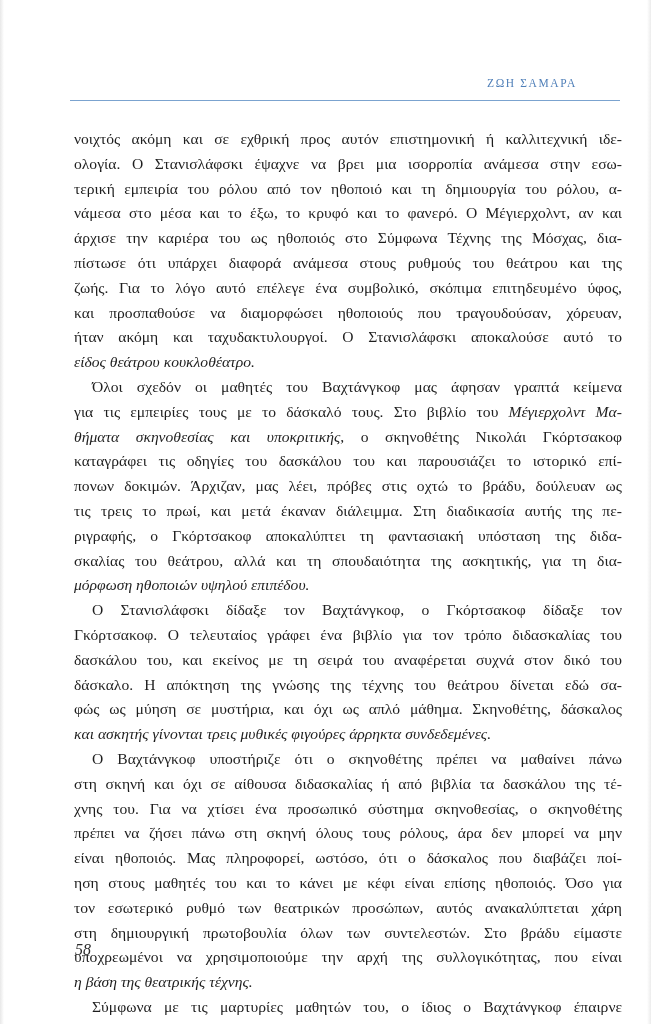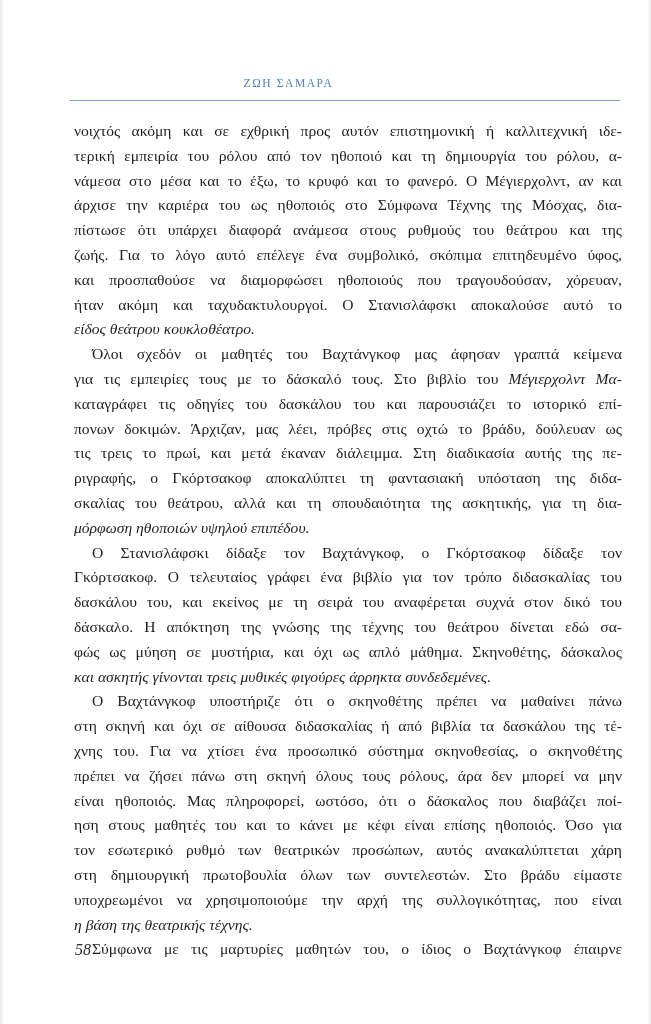--- a/index.html
+++ b/index.html
@@ -25,36 +25,36 @@
     position: absolute;
     right: 0; top: 0; bottom: 0;
     width: 4px;
     background: linear-gradient(to left, #ececec, #ffffff);
   }
   .running-header {
     position: absolute;
     top: 77px;
     left: 0;
     width: 577px;
-    text-align: center;
+    text-align: right;
     font-size: 11.5px;
     letter-spacing: 1.6px;
     color: #4f7fb8;
   }
   .header-rule {
     position: absolute;
     top: 100px;
     left: 70px;
     width: 550px;
     height: 0;
     border-top: 1.2px solid #7ba3cf;
   }
   .text-block {
     position: absolute;
-    top: 119px;
+    top: 127px;
     left: 74px;
     width: 548px;
     font-size: 15.6px;
     line-height: 24.8px;
   }
   .line {
     display: block;
     white-space: nowrap;
     text-align: justify;
     text-align-last: justify;
@@ -83,31 +83,33 @@
 <body>
 
 <div class="page-edge-left"></div>
 <div class="page-edge-right"></div>
 
 <div class="running-header">ΖΩΗ ΣΑΜΑΡΑ</div>
 <div class="header-rule"></div>
 
 <div class="text-block">
   <span class="line">νοιχτός ακόμη και σε εχθρική προς αυτόν επιστημονική ή καλλιτεχνική ιδε-</span>
+  <span class="line">ολογία. Ο Στανισλάφσκι έψαχνε να βρει μια ισορροπία ανάμεσα στην εσω-</span>
   <span class="line">τερική εμπειρία του ρόλου από τον ηθοποιό και τη δημιουργία του ρόλου, α-</span>
   <span class="line">νάμεσα στο μέσα και το έξω, το κρυφό και το φανερό. Ο Μέγιερχολντ, αν και</span>
   <span class="line">άρχισε την καριέρα του ως ηθοποιός στο Σύμφωνα Τέχνης της Μόσχας, δια-</span>
   <span class="line">πίστωσε ότι υπάρχει διαφορά ανάμεσα στους ρυθμούς του θεάτρου και της</span>
   <span class="line">ζωής. Για το λόγο αυτό επέλεγε ένα συμβολικό, σκόπιμα επιτηδευμένο ύφος,</span>
   <span class="line">και προσπαθούσε να διαμορφώσει ηθοποιούς που τραγουδούσαν, χόρευαν,</span>
   <span class="line">ήταν ακόμη και ταχυδακτυλουργοί. Ο Στανισλάφσκι αποκαλούσε αυτό το</span>
   <span class="line last">είδος θεάτρου κουκλοθέατρο.</span>
 
   <span class="line indent">Όλοι σχεδόν οι μαθητές του Βαχτάνγκοφ μας άφησαν γραπτά κείμενα</span>
   <span class="line"><span>για τις εμπειρίες τους με το δάσκαλό τους. Στο βιβλίο του </span><em>Μέγιερχολντ Μα-</em></span>
+  <span class="line"><em>θήματα σκηνοθεσίας και υποκριτικής</em><span>, ο σκηνοθέτης Νικολάι Γκόρτσακοφ</span></span>
   <span class="line">καταγράφει τις οδηγίες του δασκάλου του και παρουσιάζει το ιστορικό επί-</span>
   <span class="line">πονων δοκιμών. Άρχιζαν, μας λέει, πρόβες στις οχτώ το βράδυ, δούλευαν ως</span>
   <span class="line">τις τρεις το πρωί, και μετά έκαναν διάλειμμα. Στη διαδικασία αυτής της πε-</span>
   <span class="line">ριγραφής, ο Γκόρτσακοφ αποκαλύπτει τη φαντασιακή υπόσταση της διδα-</span>
   <span class="line">σκαλίας του θεάτρου, αλλά και τη σπουδαιότητα της ασκητικής, για τη δια-</span>
   <span class="line last">μόρφωση ηθοποιών υψηλού επιπέδου.</span>
 
   <span class="line indent">Ο Στανισλάφσκι δίδαξε τον Βαχτάνγκοφ, ο Γκόρτσακοφ δίδαξε τον</span>
   <span class="line">Γκόρτσακοφ. Ο τελευταίος γράφει ένα βιβλίο για τον τρόπο διδασκαλίας του</span>
   <span class="line">δασκάλου του, και εκείνος με τη σειρά του αναφέρεται συχνά στον δικό του</span>

